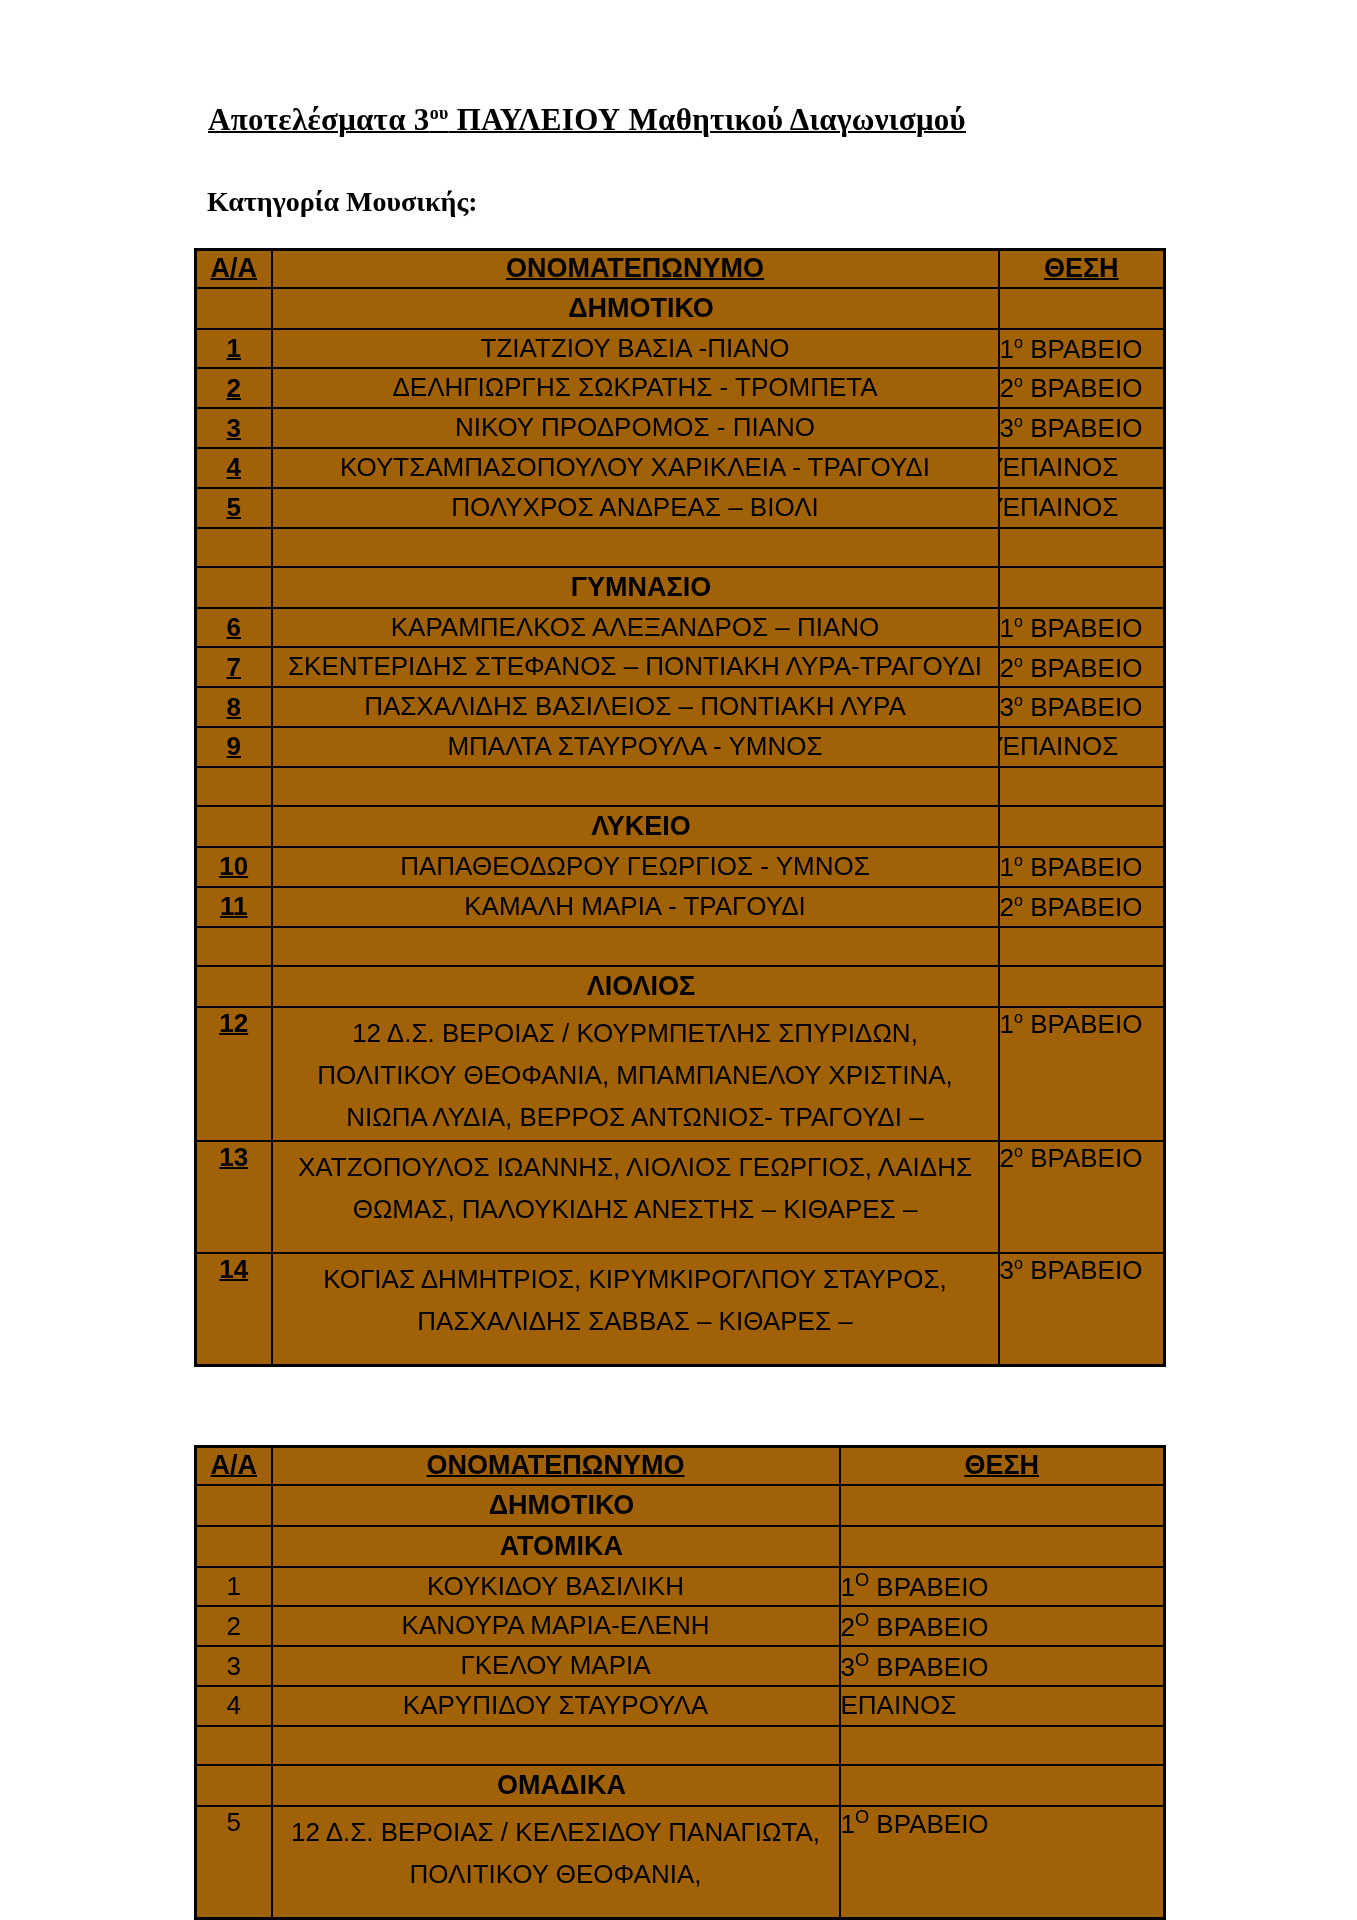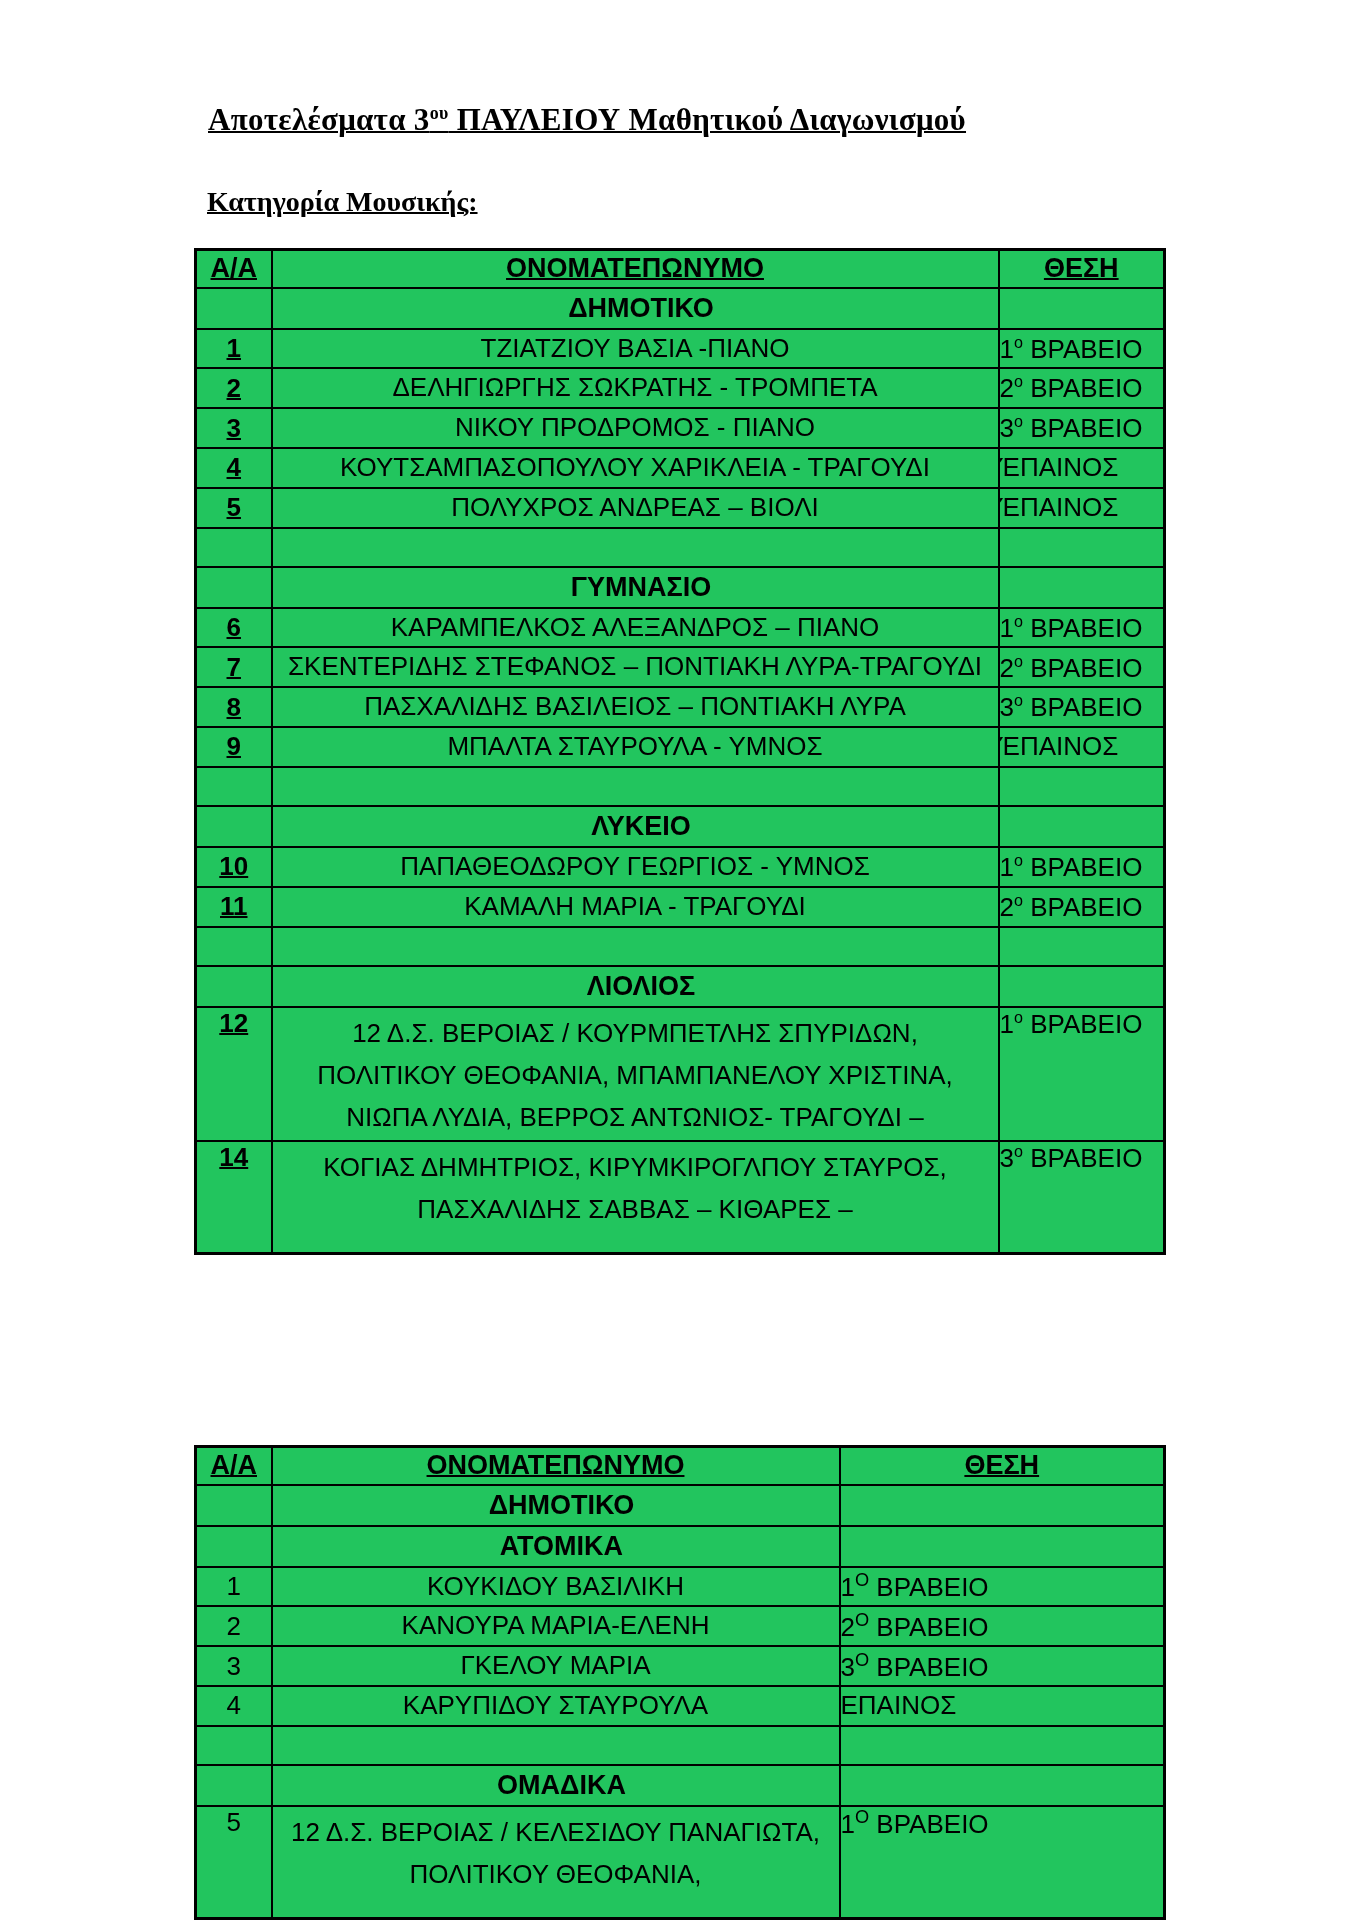--- a/index.html
+++ b/index.html
@@ -18,32 +18,31 @@
     text-decoration: underline;
     text-decoration-thickness: 2px;
     letter-spacing: 0.3px;
     white-space: nowrap;
   }
   .doc-title sup { font-size: 0.58em; vertical-align: super; }
   .cat-heading {
     position: absolute; left: 207px;
     font-family: "Liberation Serif", "DejaVu Serif", serif;
     font-weight: bold; font-size: 28px;
-    text-decoration: underline;
     text-decoration-thickness: 2px;
     white-space: nowrap;
   }
   #heading-music { top: 186px; }
   #heading-painting { top: 1456px; }
 
   table.results {
     position: absolute; left: 194px;
     border-collapse: collapse;
     table-layout: fixed;
-    background: #22c55e;
+    background: #a16207;
     border: 3px solid #000;
   }
   #music-table { top: 248px; width: 969px; }
   #painting-table { top: 1445px; width: 969px; }
   table.results td { border: 2px solid #000; overflow: hidden; }
 
   thead td { height: 38px; text-align: center; vertical-align: middle; }
   .hdr {
     font-weight: bold; font-size: 27px;
     text-decoration: underline;
@@ -182,20 +181,25 @@
         <td class="cell-index"></td>
         <td class="cell-name"><span class="section-label">ΛΙΟΛΙΟΣ</span></td>
         <td class="cell-award"></td>
       </tr>
       <tr class="row-entry row-multiline">
         <td class="cell-index"><span class="num">12</span></td>
         <td class="cell-name">12 Δ.Σ. ΒΕΡΟΙΑΣ / ΚΟΥΡΜΠΕΤΛΗΣ ΣΠΥΡΙΔΩΝ, ΠΟΛΙΤΙΚΟΥ ΘΕΟΦΑΝΙΑ, ΜΠΑΜΠΑΝΕΛΟΥ ΧΡΙΣΤΙΝΑ, ΝΙΩΠΑ ΛΥΔΙΑ, ΒΕΡΡΟΣ ΑΝΤΩΝΙΟΣ- ΤΡΑΓΟΥΔΙ –</td>
         <td class="cell-award">1<sup>ο</sup> ΒΡΑΒΕΙΟ</td>
       </tr>
       <tr class="row-entry row-multiline row-extra-space">
+        <td class="cell-index"><span class="num">13</span></td>
+        <td class="cell-name">ΧΑΤΖΟΠΟΥΛΟΣ ΙΩΑΝΝΗΣ, ΛΙΟΛΙΟΣ ΓΕΩΡΓΙΟΣ, ΛΑΙΔΗΣ ΘΩΜΑΣ, ΠΑΛΟΥΚΙΔΗΣ ΑΝΕΣΤΗΣ – ΚΙΘΑΡΕΣ –</td>
+        <td class="cell-award">2<sup>ο</sup> ΒΡΑΒΕΙΟ</td>
+      </tr>
+      <tr class="row-entry row-multiline row-extra-space">
         <td class="cell-index"><span class="num">14</span></td>
         <td class="cell-name">ΚΟΓΙΑΣ ΔΗΜΗΤΡΙΟΣ, ΚΙΡΥΜΚΙΡΟΓΛΠΟΥ ΣΤΑΥΡΟΣ, ΠΑΣΧΑΛΙΔΗΣ ΣΑΒΒΑΣ – ΚΙΘΑΡΕΣ –</td>
         <td class="cell-award">3<sup>ο</sup> ΒΡΑΒΕΙΟ</td>
       </tr>
     </tbody>
 </table>
 
 <div class="cat-heading" id="heading-painting">Κατηγορία Ζωγραφικής:</div>
 
 <table class="results" id="painting-table">

